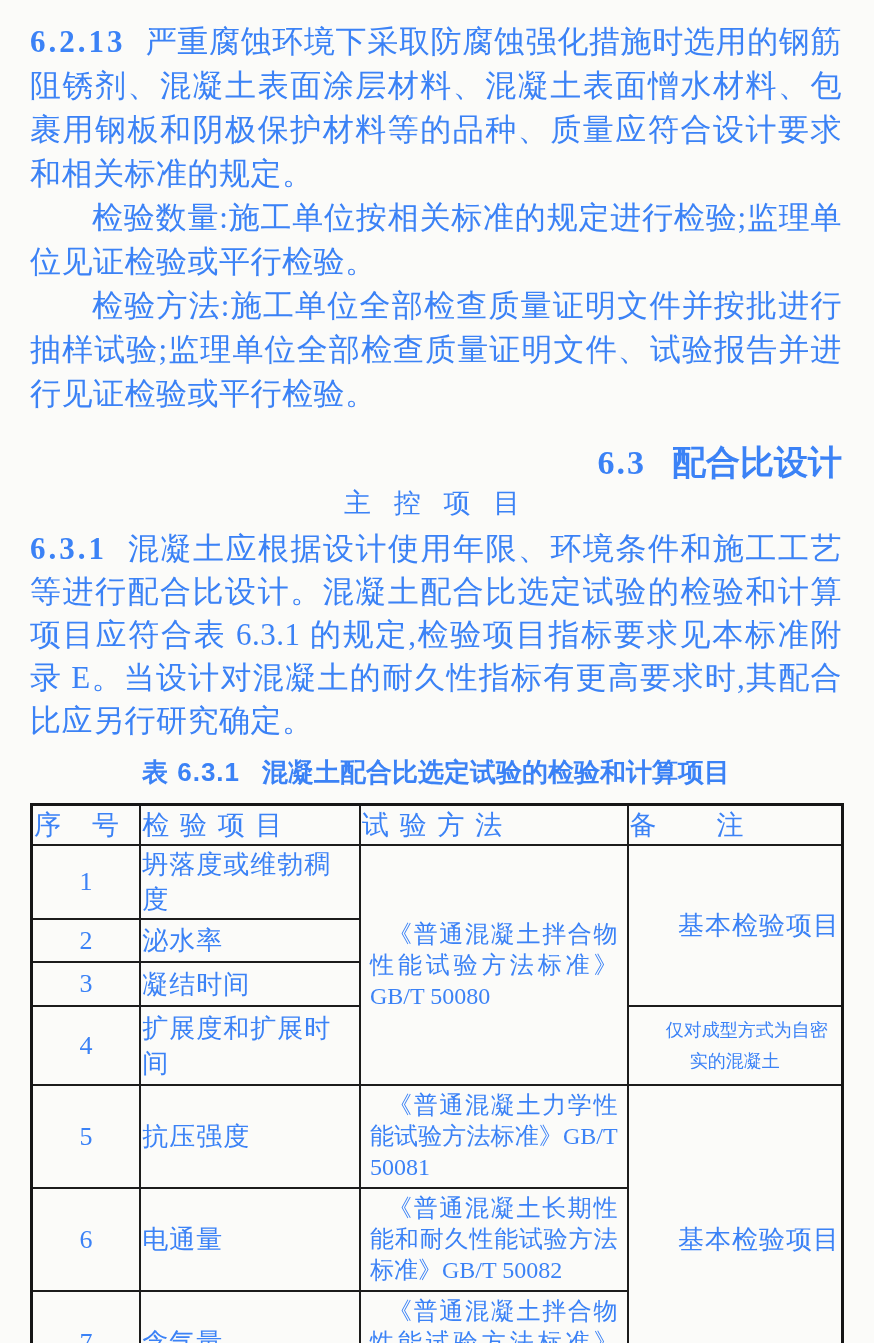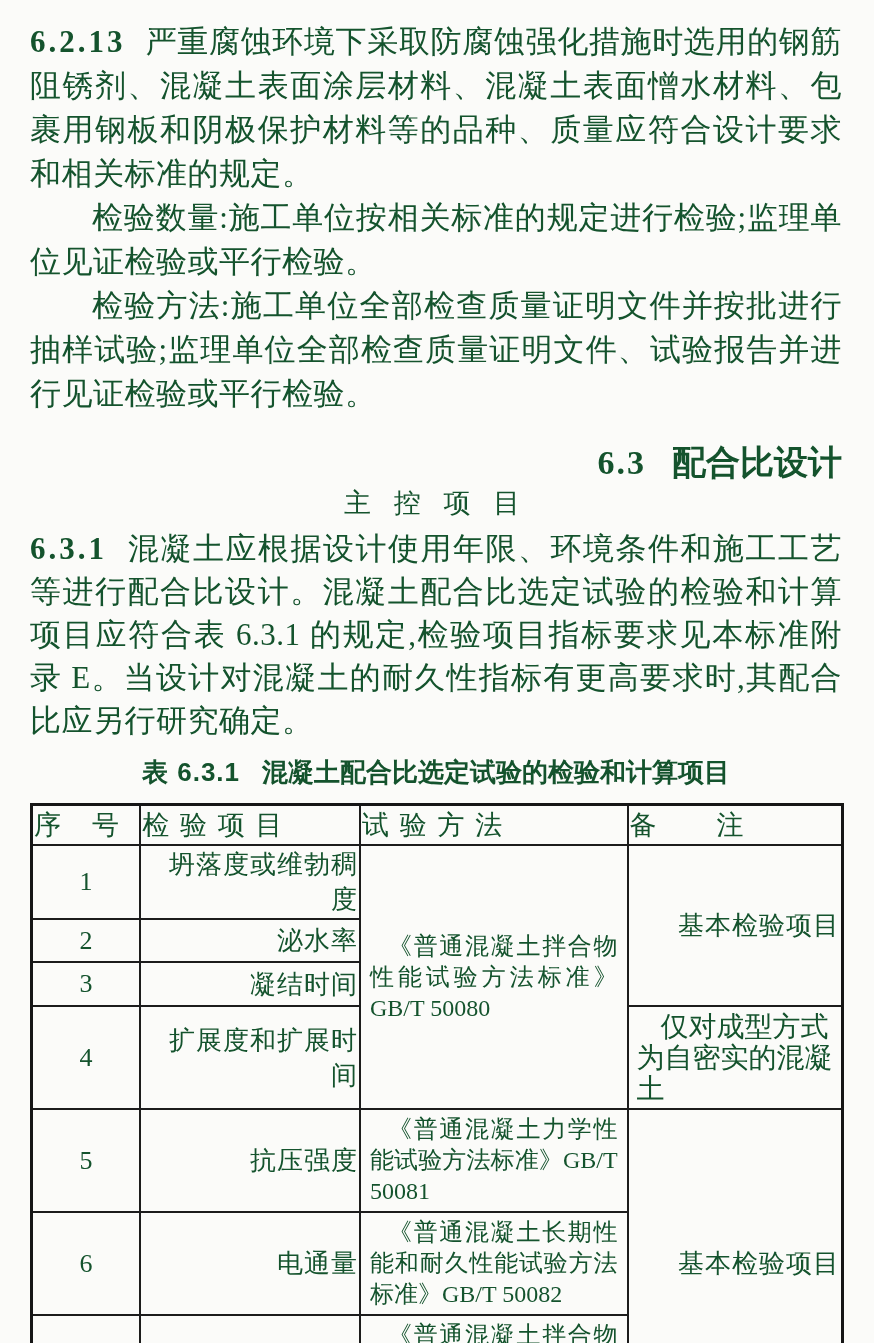--- a/index.html
+++ b/index.html
@@ -10,21 +10,21 @@
     height: 1343px;
     overflow: hidden;
   }
   .page {
     position: relative;
     width: 872px;
     height: 1343px;
     box-sizing: border-box;
     padding: 20px 30px 0 30px;
     font-family: "Liberation Serif", "DejaVu Serif", serif;
-    color: #14532d;
+    color: #3b82f6;
   }
   p.body {
     margin: 0;
     font-size: 31px;
     line-height: 44px;
     text-align: justify;
     letter-spacing: 0.5px;
   }
   p.tight { line-height: 43px; }
   p.indent2 { text-indent: 2em; }
@@ -92,40 +92,40 @@
   tr.r4  { height: 79px; }
   tr.r5  { height: 78px; }
   tr.r6  { height: 99px; }
   tr.r7  { height: 100px; }
   td.cell-no {
     font-size: 26px;
     text-align: center;
   }
   td.cell-item {
     font-size: 26px;
-    text-align: right;
+    text-align: left;
     letter-spacing: 1px;
     margin-left: 19px;
   }
   td.cell-method {
     font-size: 24px;
     line-height: 31px;
     text-align: justify;
     text-indent: 18px;
     padding: 4px 9px;
   }
   td.cell-note-center {
     font-size: 26px;
     text-align: right;
     letter-spacing: 1px;
   }
   td.cell-note-left {
-    font-size: 28px;
+    font-size: 18px;
     line-height: 31px;
-    text-align: left;
+    text-align: center;
     text-indent: 24px;
     padding: 4px 8px;
   }
 </style>
 </head>
 <body>
 
 <div class="page">
 
   <p class="body">

